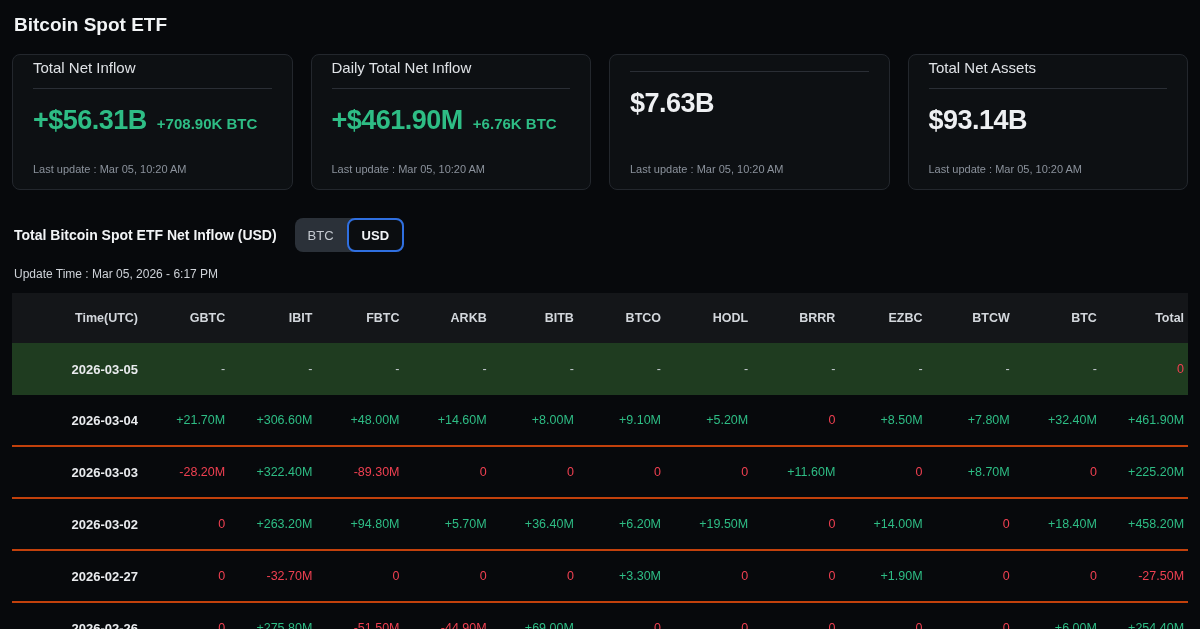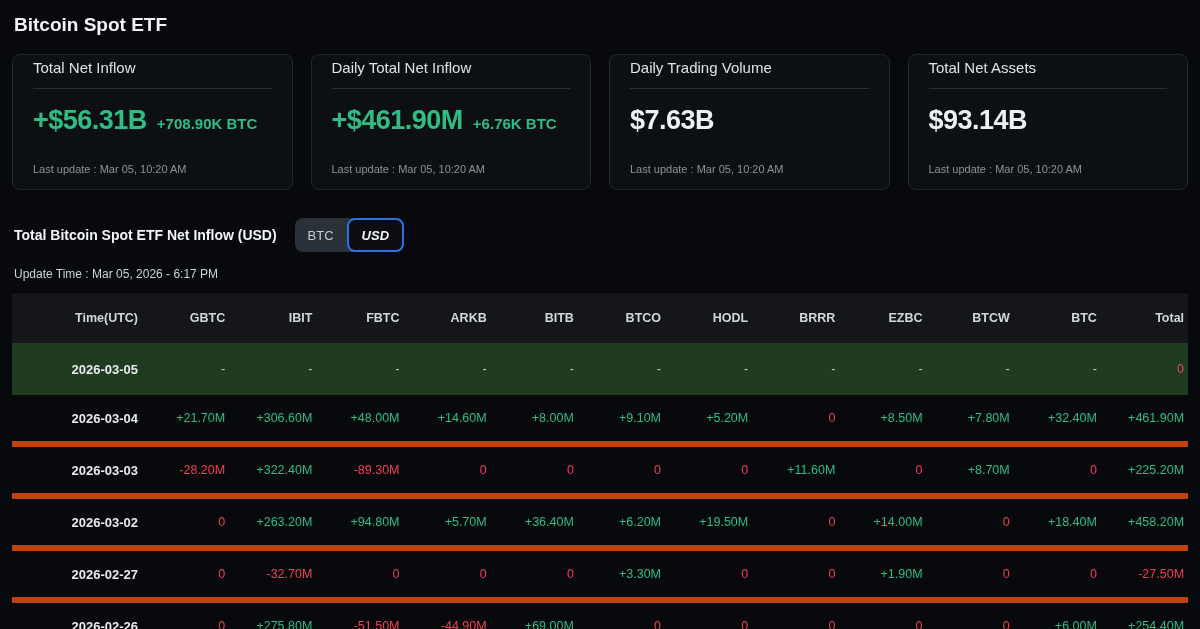--- a/index.html
+++ b/index.html
@@ -42,29 +42,28 @@
   .toggle-btn {
     height:34px; min-width:52px; padding:0 13px;
     display:flex; align-items:center; justify-content:center;
     font-size:13px; color:#c6cbd2; background:transparent;
     border:none; border-radius:8px; cursor:pointer;
     font-family:inherit;
   }
   .toggle-btn.active {
     background:#0b0d10; color:#f2f4f6; font-weight:bold;
     border:2px solid #2f6fe0;
-    font-style:italic;
   }
   .update-time { font-size:12px; color:#ced2d8; margin:15px 0 12px 2px; }
 
   
   .etf-table { width:1176px; margin:0 auto; }
   .trow {
     display:flex; align-items:center; height:52px;
-    border-bottom:6px solid #c2410c;
+    border-bottom:2px solid #c2410c;
   }
   .trow.thead { background:#141619; height:50px; border-bottom:none; }
   .trow.highlight { background:#1f3c20; border-bottom:none; }
   .tcell {
     flex:1 1 0; text-align:right; font-size:12.5px;
     padding-right:4px; white-space:nowrap;
   }
   .tcell.time-col {
     flex:0 0 130px; text-align:right; padding-left:26px;
     font-weight:bold; color:#e9ebee; font-size:13px;
@@ -95,21 +94,20 @@
     <div class="card">
       <div class="card-title">Daily Total Net Inflow</div>
       <hr class="card-divider">
       <div class="card-value-row">
         <span class="card-value green">+$461.90M</span>
         <span class="card-sub green">+6.76K BTC</span>
       </div>
       <div class="card-updated">Last update : Mar 05, 10:20 AM</div>
     </div>
     <div class="card">
-      <div class="card-title">Daily Trading Volume</div>
       <hr class="card-divider">
       <div class="card-value-row">
         <span class="card-value white">$7.63B</span>
       </div>
       <div class="card-updated">Last update : Mar 05, 10:20 AM</div>
     </div>
     <div class="card">
       <div class="card-title">Total Net Assets</div>
       <hr class="card-divider">
       <div class="card-value-row">

